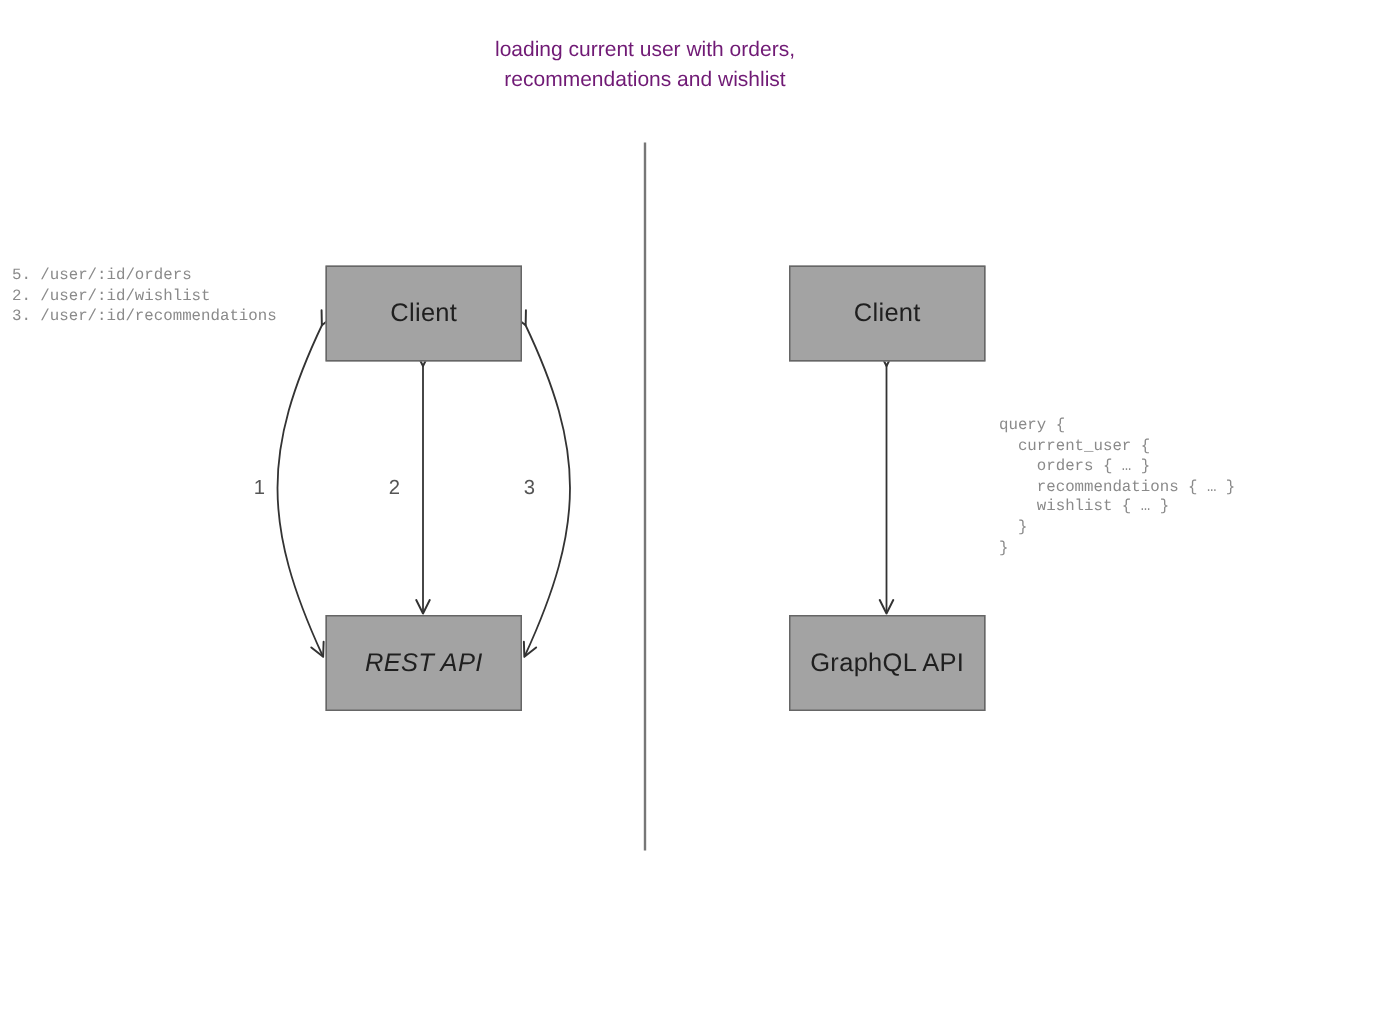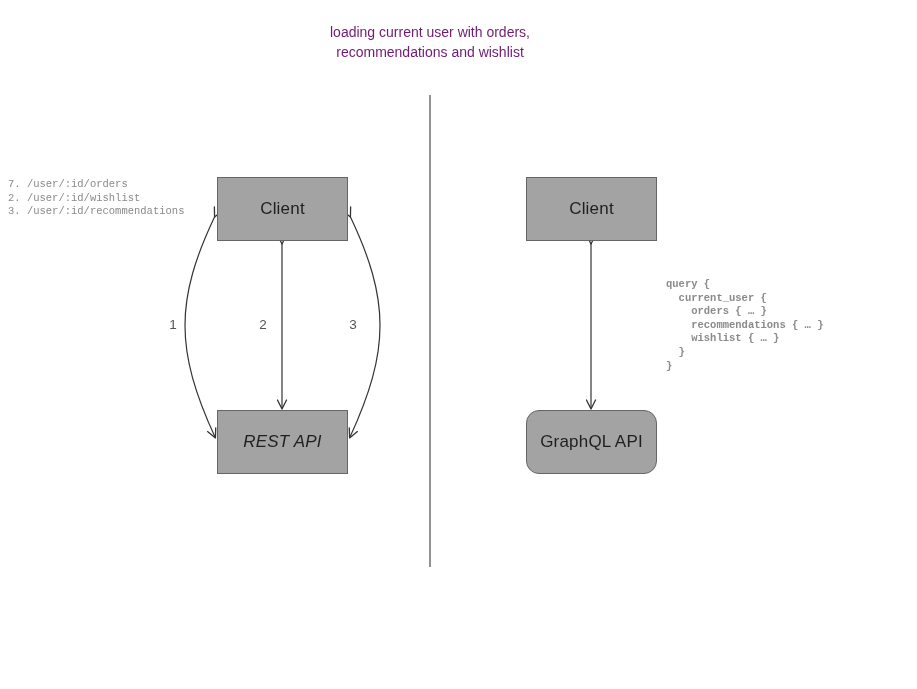--- a/index.html
+++ b/index.html
@@ -52,21 +52,21 @@
     align-items: center;
     justify-content: center;
     color: #1f1f1f;
     font-family: "Liberation Sans", sans-serif;
     font-size: 17px;
     letter-spacing: 0.2px;
   }
   .node-client-rest  { left: 217px; top: 177px; width: 131px; height: 64px; }
   .node-rest-api     { left: 217px; top: 410px; width: 131px; height: 64px; font-style: italic; }
   .node-client-gql   { left: 526px; top: 177px; width: 131px; height: 64px; }
-  .node-graphql-api  { left: 526px; top: 410px; width: 131px; height: 64px; border-radius: 13px; }
+  .node-graphql-api  { left: 526px; top: 410px; width: 131px; height: 64px; }
 
   
   .edge-label {
     position: absolute;
     font-family: "Liberation Sans", sans-serif;
     font-size: 13.5px;
     color: #555555;
     text-align: center;
     width: 20px;
   }
@@ -77,21 +77,21 @@
   
   .code-block {
     position: absolute;
     font-family: "Liberation Mono", "DejaVu Sans Mono", monospace;
     font-size: 10.5px;
     line-height: 13.6px;
     color: #8a8a8a;
     white-space: pre;
   }
   .rest-endpoints { left: 8px;   top: 178px; }
-  .gql-query      { left: 666px; top: 278px; font-weight: bold; }
+  .gql-query      { left: 666px; top: 278px; }
 </style>
 </head>
 <body>
 
 <div id="canvas">
 
   <div class="title">loading current user with orders,
 recommendations and wishlist</div>
 
   <svg id="wires" viewBox="0 0 917 689" width="917" height="689">
@@ -116,21 +116,21 @@
   </svg>
 
   <div class="node node-client-rest">Client</div>
 
   <div class="node node-rest-api">REST API</div>
 
   <div class="edge-label edge-label-1">1</div>
   <div class="edge-label edge-label-2">2</div>
   <div class="edge-label edge-label-3">3</div>
 
-  <div class="code-block rest-endpoints">7. /user/:id/orders
+  <div class="code-block rest-endpoints">5. /user/:id/orders
 2. /user/:id/wishlist
 3. /user/:id/recommendations</div>
 
   <div class="node node-client-gql">Client</div>
 
   <div class="node node-graphql-api">GraphQL API</div>
 
   <div class="code-block gql-query">query {
   current_user {
     orders { … }

